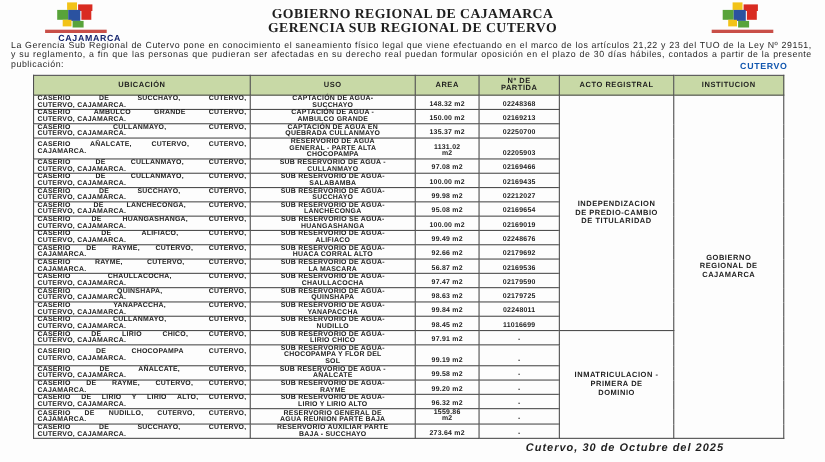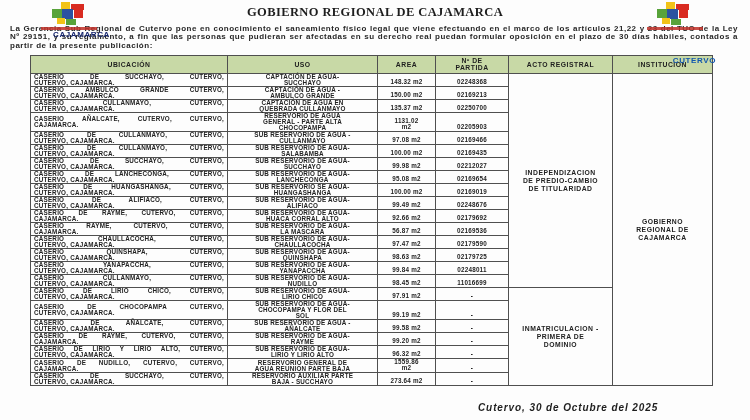--- a/index.html
+++ b/index.html
@@ -24,21 +24,21 @@
   .logo .bar{height:2.5px;background:var(--logo_red);margin:1px auto 0;width:56px;opacity:.85;}
   .logo .cap{font-weight:bold;font-size:8px;letter-spacing:.6px;line-height:9px;}
   .cap-cajamarca{color:var(--caj_blue);}
   .cap-cutervo{color:var(--cut_blue);margin-top:26px;}
 
   .doc-titles{text-align:center;padding-top:6px;}
   .t-serif{font-family:"Liberation Serif",serif;font-weight:bold;font-size:12.5px;
            letter-spacing:.4px;line-height:13px;}
   .notice{font-weight:bold;font-size:9.5px;letter-spacing:.7px;margin-top:4px;line-height:11px;}
 
-  .intro{margin:6px 12px 0 10px;font-weight:bold;font-size:8px;letter-spacing:.5px;
+  .intro{margin:6px 12px 0 10px;font-weight:normal;font-size:8px;letter-spacing:.5px;
          line-height:8.4px;text-align:justify;color:#272727;}
 
   table{border-collapse:collapse;table-layout:fixed;margin:5px 0 0 30px;width:682px;}
   th{background:var(--header_bg);border:1px solid var(--border);font-size:6.8px;font-weight:bold;
      letter-spacing:.5px;padding:2px 1px;white-space:pre-line;line-height:6.6px;
      text-align:center;vertical-align:middle;}
   td{border:1px solid var(--border);font-weight:bold;font-size:6.3px;letter-spacing:.22px;
      line-height:6px;padding:0 3px;color:#222;}
   .c-ubi{vertical-align:middle;text-align:left;}
   .jline{text-align:justify;text-align-last:justify;}
@@ -75,20 +75,21 @@
     <rect x="27" y="8" width="9" height="8" fill="#d92b21"></rect>
     <rect x="10" y="16" width="8" height="6" fill="#f2c318"></rect>
     <rect x="19" y="17" width="10" height="6" fill="#58a33a"></rect>
   </svg>
   <div class="bar"></div>
   <div class="cap cap-cutervo">CUTERVO</div>
 </div>
 
 <div class="doc-titles">
   <div class="t-serif">GOBIERNO REGIONAL DE CAJAMARCA</div>
+  <div class="t-serif">GERENCIA SUB REGIONAL DE CUTERVO</div>
 </div>
 
 <p class="intro">La Gerencia Sub Regional de Cutervo pone en conocimiento el saneamiento físico legal que viene efectuando en el marco de los artículos 21,22 y 23 del TUO de la Ley Nº 29151, y su reglamento, a fin que las personas que pudieran ser afectadas en su derecho real puedan formular oposición en el plazo de 30 días hábiles, contados a partir de la presente publicación:</p>
 
 <table>
   <colgroup>
     <col style="width:197px">
       <col style="width:150px">
       <col style="width:58px">
     <col style="width:73px">

